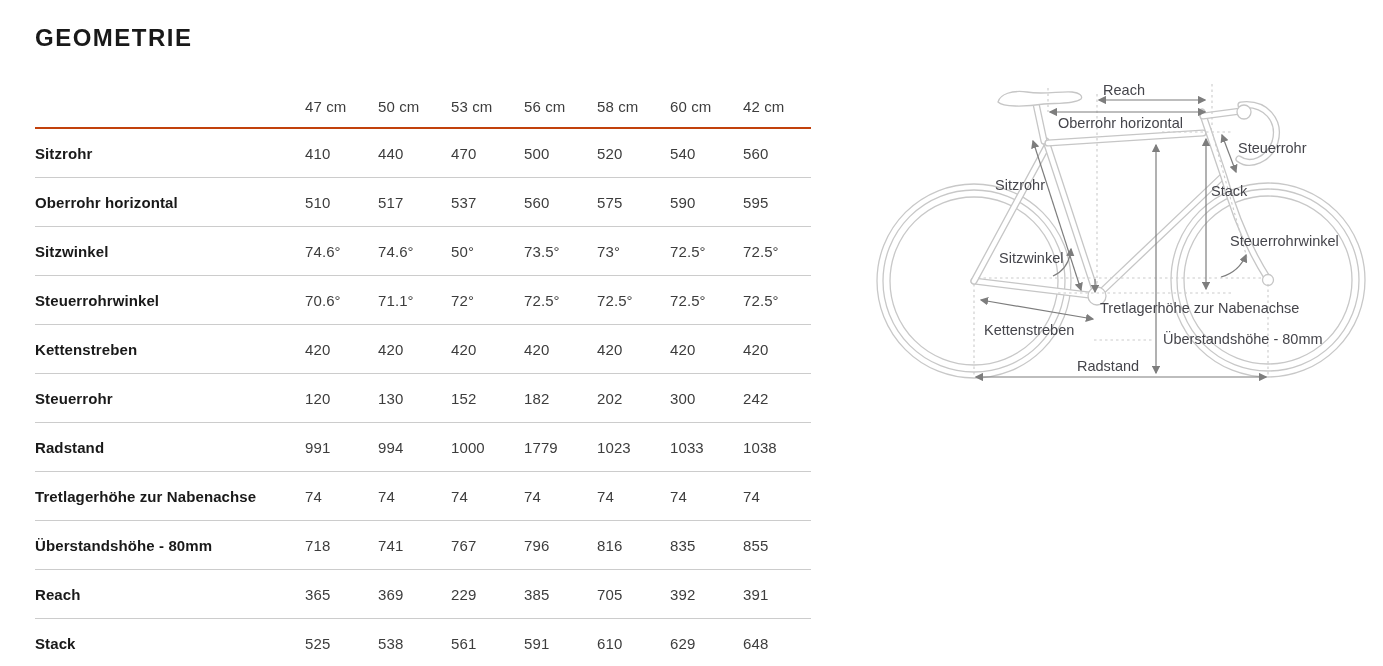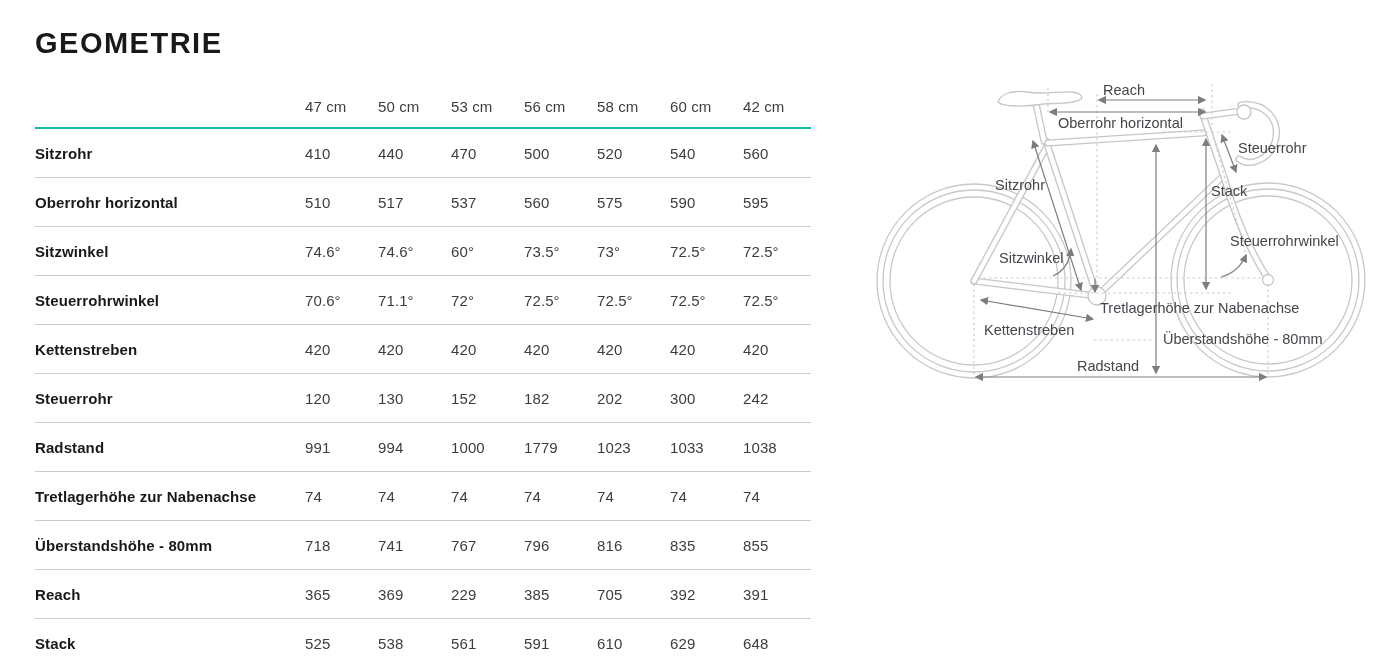--- a/index.html
+++ b/index.html
@@ -1,27 +1,27 @@
 <!DOCTYPE html>
 <html><head>
 <meta charset="utf-8">
 <style>
   html,body{margin:0;padding:0;background:#ffffff;}
   body{width:1383px;height:666px;position:relative;overflow:hidden;
        font-family:"Liberation Sans",sans-serif;-webkit-font-smoothing:antialiased;}
 
-  .page-title{position:absolute;left:35px;top:8px;font-size:29px;font-weight:700;
+  .page-title{position:absolute;left:35px;top:8px;font-size:24px;font-weight:700;
               letter-spacing:1.5px;color:#191919;white-space:nowrap;}
 
   table.geo{position:absolute;left:35px;top:85px;width:776px;border-collapse:collapse;
             table-layout:fixed;}
   table.geo th,table.geo td{padding:0;text-align:left;vertical-align:middle;
             font-size:15px;letter-spacing:0.1px;white-space:nowrap;}
   table.geo thead th{height:42px;font-weight:400;color:#3d3d3d;
-            border-bottom:2px solid #14b8a6;}
+            border-bottom:2px solid #c2410c;}
   table.geo tbody th{height:48px;font-weight:700;color:#191919;
             border-bottom:1px solid #cccccc;}
   table.geo tbody td{height:48px;font-weight:400;color:#3d3d3d;
             border-bottom:1px solid #cccccc;}
 
   .diagram{position:absolute;left:860px;top:60px;width:523px;height:340px;}
   .diagram text{font-family:"Liberation Sans",sans-serif;font-size:14.5px;fill:#45454b;}
   .tube-out{fill:none;stroke:#c6c6c6;stroke-width:7.2;stroke-linecap:round;}
   .tube-in{fill:none;stroke:#ffffff;stroke-width:4.6;stroke-linecap:round;}
   .wheel{fill:none;stroke:#c8c8c8;stroke-width:1.3;}
@@ -75,21 +75,21 @@
         <td>537</td>
         <td>560</td>
         <td>575</td>
         <td>590</td>
         <td>595</td>
       </tr>
       <tr>
         <th>Sitzwinkel</th>
         <td>74.6°</td>
         <td>74.6°</td>
-        <td>60°</td>
+        <td>50°</td>
         <td>73.5°</td>
         <td>73°</td>
         <td>72.5°</td>
         <td>72.5°</td>
       </tr>
       <tr>
         <th>Steuerrohrwinkel</th>
         <td>70.6°</td>
         <td>71.1°</td>
         <td>72°</td>

